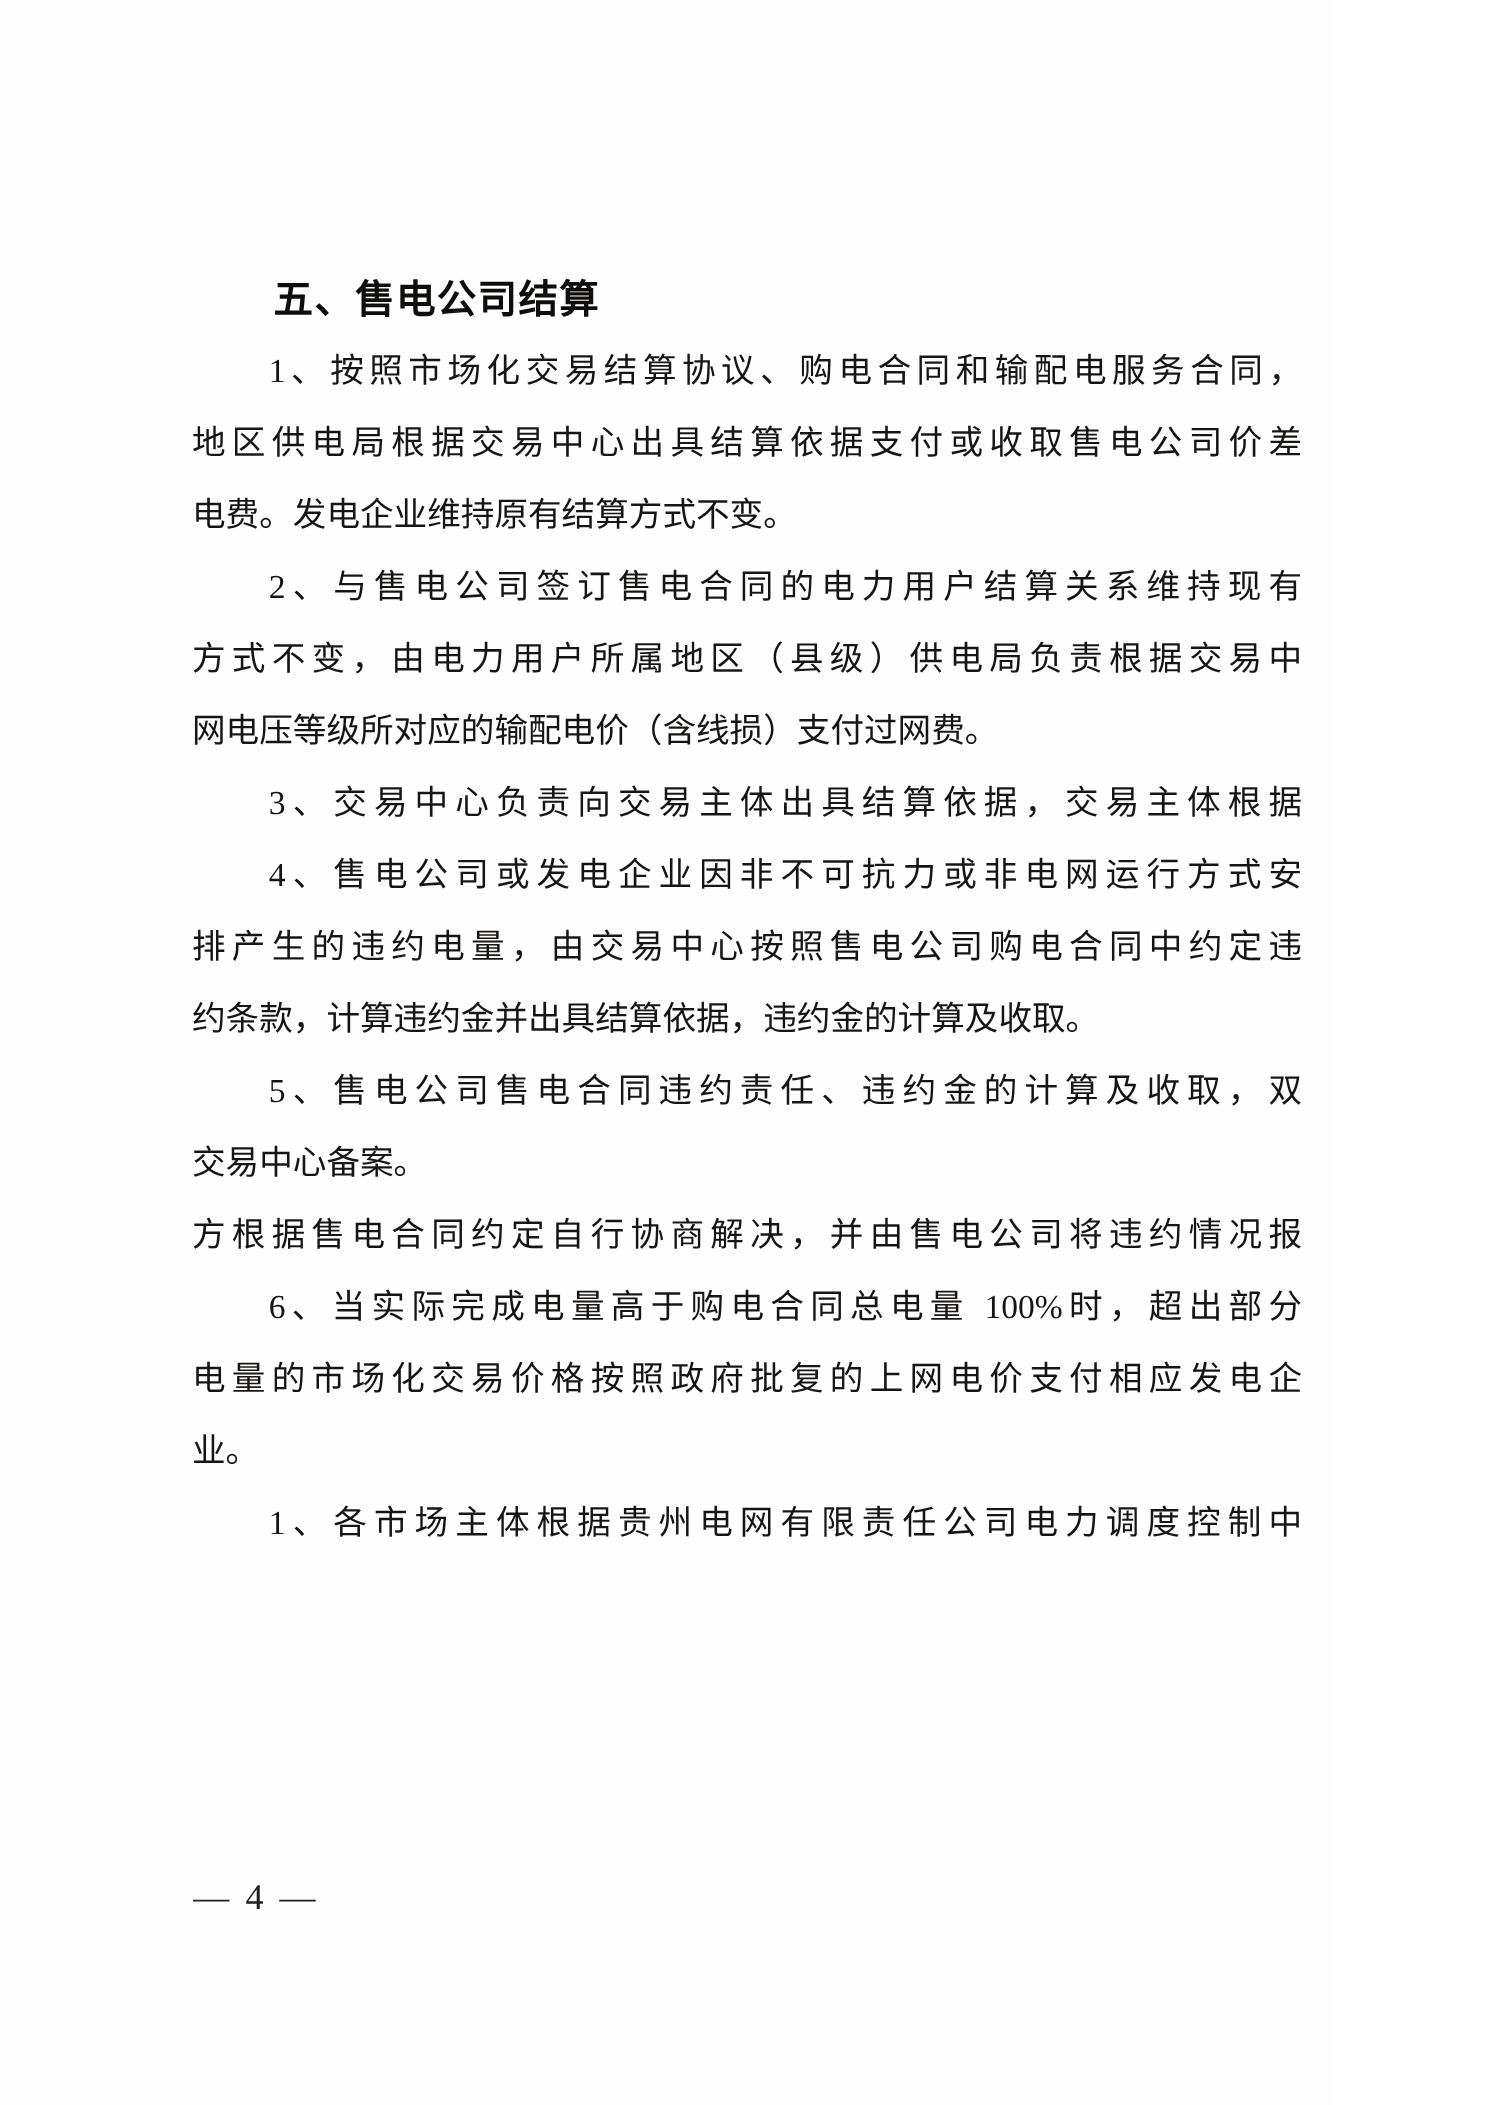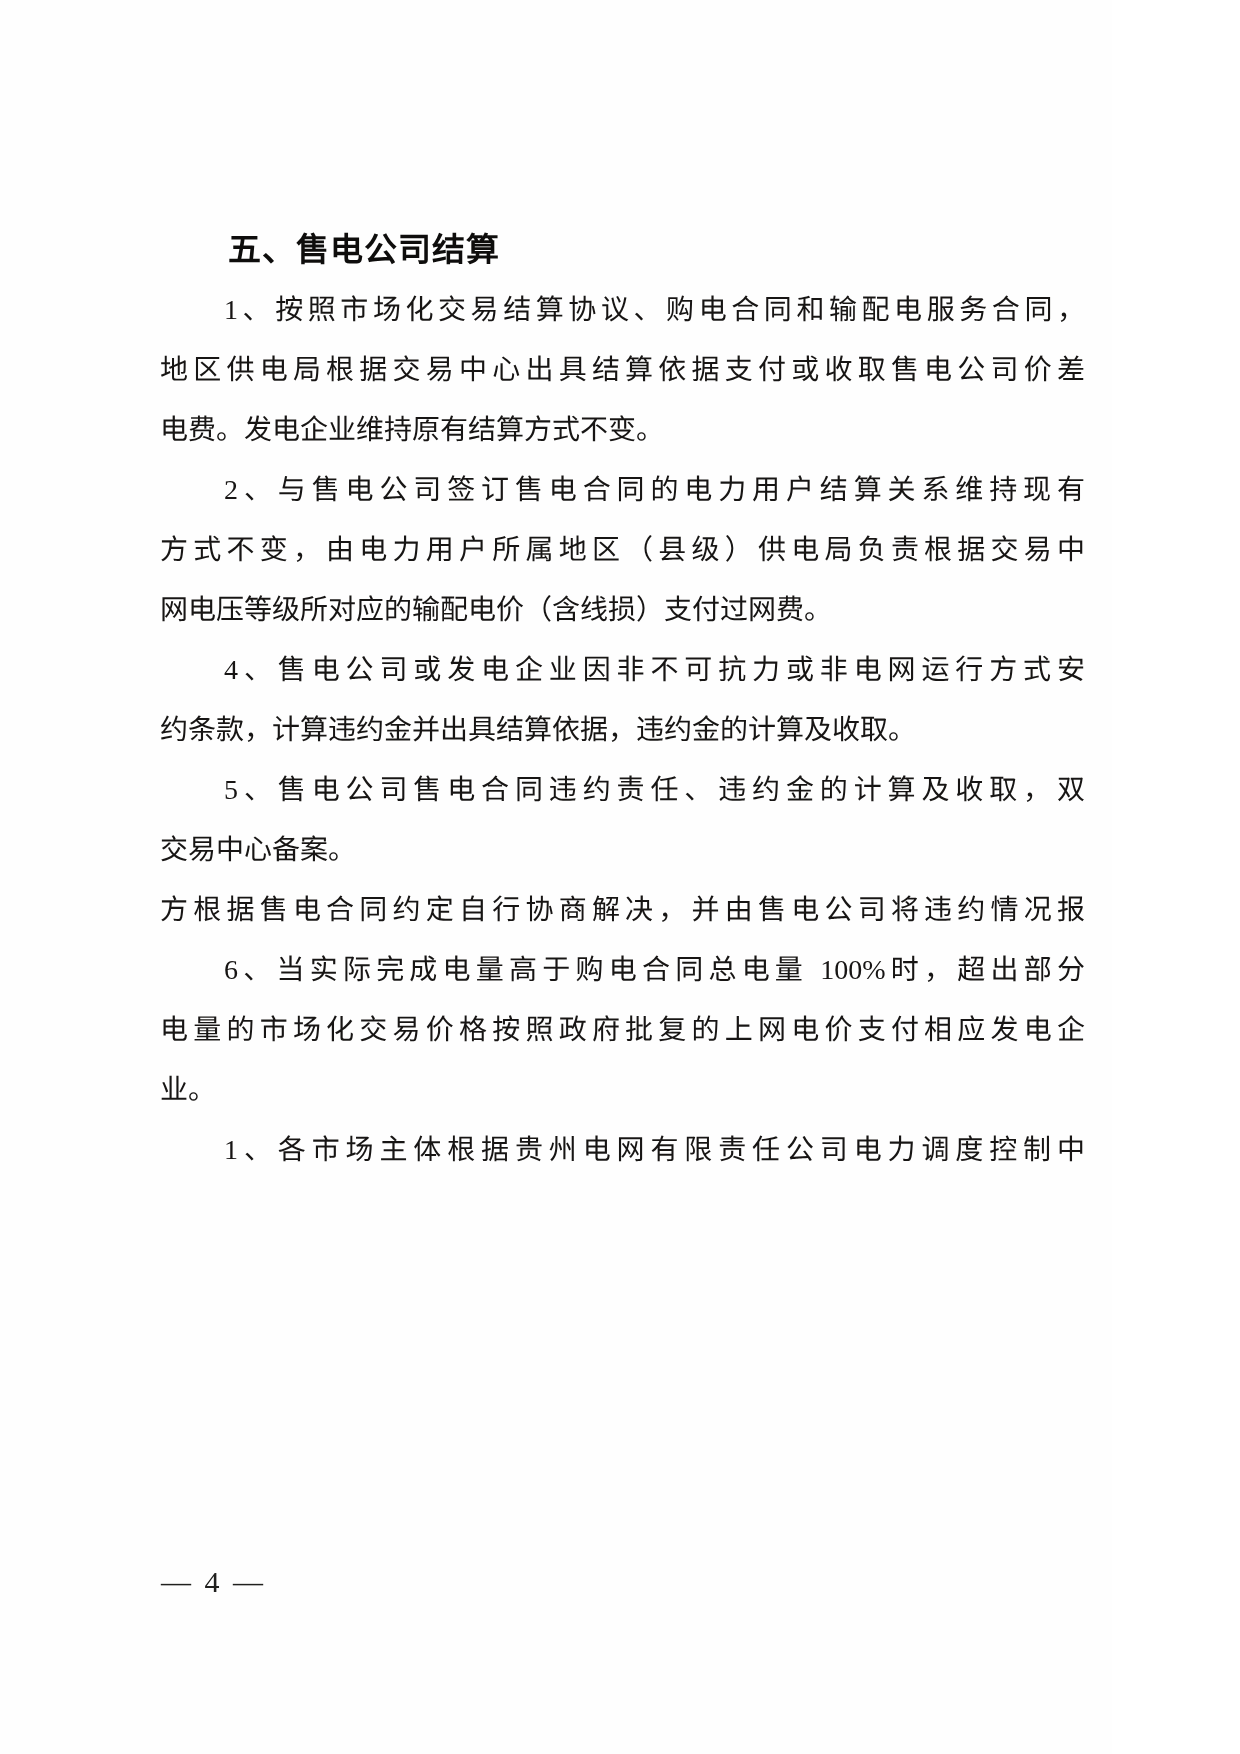--- a/index.html
+++ b/index.html
@@ -61,22 +61,24 @@
     <h2 class="line heading">五、售电公司结算</h2>
 
     <div class="line indent justify">1、按照市场化交易结算协议、购电合同和输配电服务合同，</div>
     <div class="line justify">地区供电局根据交易中心出具结算依据支付或收取售电公司价差</div>
     <div class="line">电费。发电企业维持原有结算方式不变。</div>
 
     <div class="line indent justify">2、与售电公司签订售电合同的电力用户结算关系维持现有</div>
     <div class="line justify">方式不变，由电力用户所属地区（县级）供电局负责根据交易中</div>
     <div class="line">网电压等级所对应的输配电价（含线损）支付过网费。</div>
 
+    <div class="line indent justify">3、交易中心负责向交易主体出具结算依据，交易主体根据</div>
 
     <div class="line indent justify">4、售电公司或发电企业因非不可抗力或非电网运行方式安</div>
+    <div class="line justify">排产生的违约电量，由交易中心按照售电公司购电合同中约定违</div>
     <div class="line">约条款，计算违约金并出具结算依据，违约金的计算及收取。</div>
 
     <div class="line indent justify">5、售电公司售电合同违约责任、违约金的计算及收取，双</div>
     <div class="line">交易中心备案。</div>
     <div class="line justify">方根据售电合同约定自行协商解决，并由售电公司将违约情况报</div>
 
     <div class="line indent justify">6、当实际完成电量高于购电合同总电量 100%时，超出部分</div>
     <div class="line justify">电量的市场化交易价格按照政府批复的上网电价支付相应发电企</div>
     <div class="line">业。</div>
 

